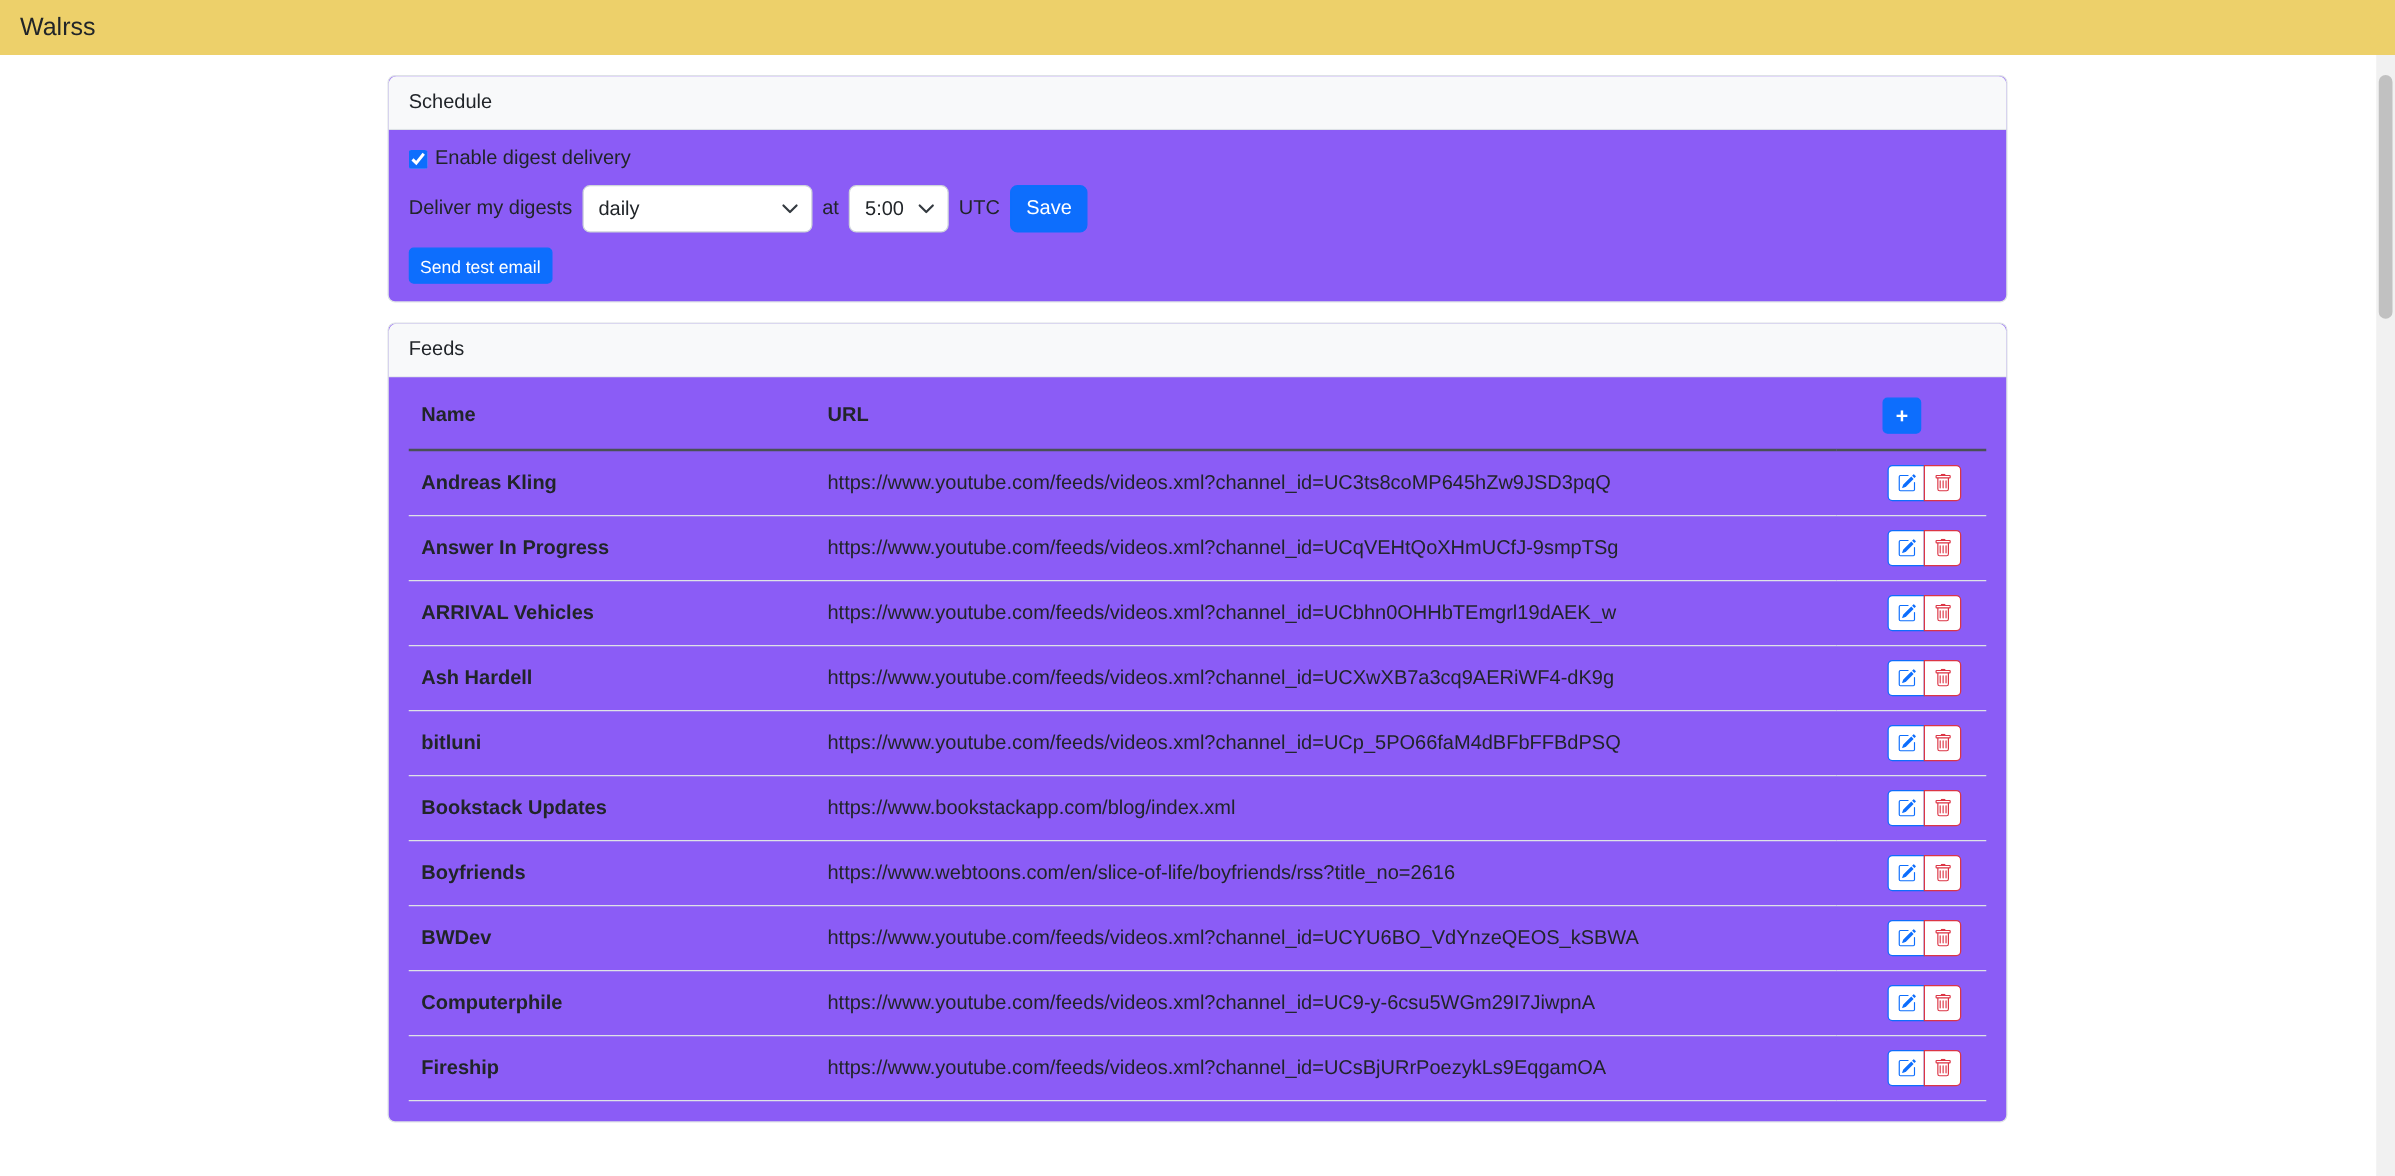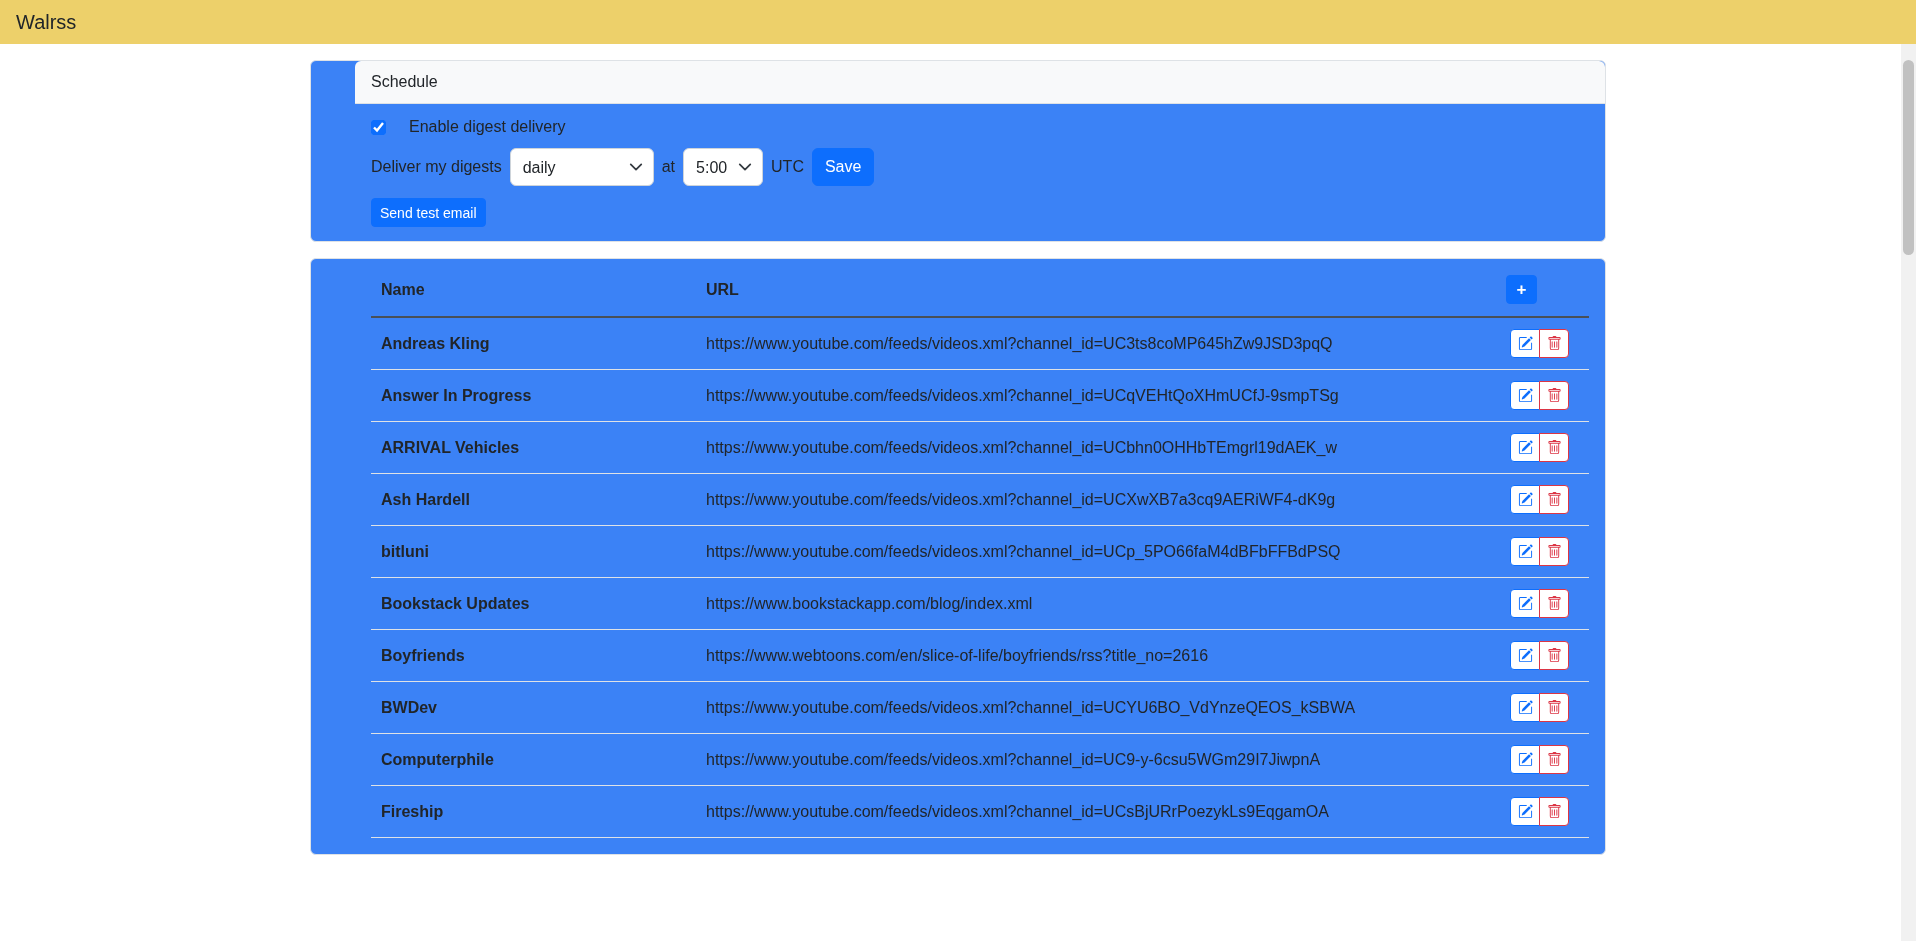--- a/index.html
+++ b/index.html
@@ -20,37 +20,37 @@
 
   
   .scroll-track { position: absolute; top: 0; right: 0; width: 15px; height: 100%; background: #f1f1f1; z-index: 5; }
   .scroll-thumb { position: absolute; top: 60px; right: 2px; width: 11px; height: 195px; border-radius: 6px; background: #c1c1c1; z-index: 6; }
 
   
   main { width: 1320px; margin: 0 auto; padding: 16px 12px 0; }
   h1 { font-size: 40px; font-weight: 500; line-height: 44px; margin: 0 0 16px; }
 
   
-  .card { border: 1px solid #dee2e6; border-radius: 6px; background: #3b82f6; padding-left: 44px; }
+  .card { border: 1px solid #dee2e6; border-radius: 6px; background: #8b5cf6; }
   .card-header { background: #f8f9fa; border-bottom: 1px solid #dee2e6; padding: 12px 16px; border-radius: 6px 6px 0 0; font-size: 16px; }
   #schedule-card { margin-bottom: 16px; }
   .card-body { padding: 14px 16px; }
 
   
-  .check-row { display: flex; align-items: center; gap: 23px; margin-bottom: 12px; }
+  .check-row { display: flex; align-items: center; gap: 6px; margin-bottom: 12px; }
   .form-check { width: 15px; height: 15px; accent-color: var(--primary, #0d6efd); margin: 0; cursor: pointer; }
   .controls-row { display: flex; align-items: center; gap: 8px; margin-bottom: 12px; }
 
   .select-wrap { position: relative; display: inline-flex; }
   select {
     appearance: none; -webkit-appearance: none; -moz-appearance: none;
     border: 1px solid #ced4da; border-radius: 6px; background: #fff; color: #212529;
     font: inherit; padding: 6px 32px 6px 12px; height: 38px; cursor: pointer;
   }
-  .freq-select { width: 144px; }
+  .freq-select { width: 184px; }
   .time-select { width: 80px; }
   .chevron { position: absolute; right: 11px; top: 50%; transform: translateY(-50%); pointer-events: none; }
 
   .btn { font: inherit; cursor: pointer; display: inline-flex; align-items: center; justify-content: center; border: 1px solid transparent; }
   .btn-primary { background: var(--primary, #0d6efd); border-color: var(--primary, #0d6efd); color: #fff; border-radius: 6px; padding: 6px 12px; height: 38px; font-size: 16px; }
   .btn-sm { height: 29px; font-size: 14px; padding: 4px 8px; border-radius: 4px; }
 
   
   #feeds-card .card-body { padding: 4px 16px 16px; }
   table { width: 100%; border-collapse: collapse; }
@@ -116,20 +116,21 @@
         <span>UTC</span>
 
         <button class="btn btn-primary">Save</button>
       </div>
 
       <button class="btn btn-primary btn-sm">Send test email</button>
     </div>
   </section>
 
   <section class="card" id="feeds-card">
+    <div class="card-header">Feeds</div>
     <div class="card-body">
       <table>
         <thead>
           <tr>
             <th class="name-col">Name</th>
             <th>URL</th>
             <th class="actions-col">
               <button class="btn btn-add">
                 <span>+</span>
               </button>

